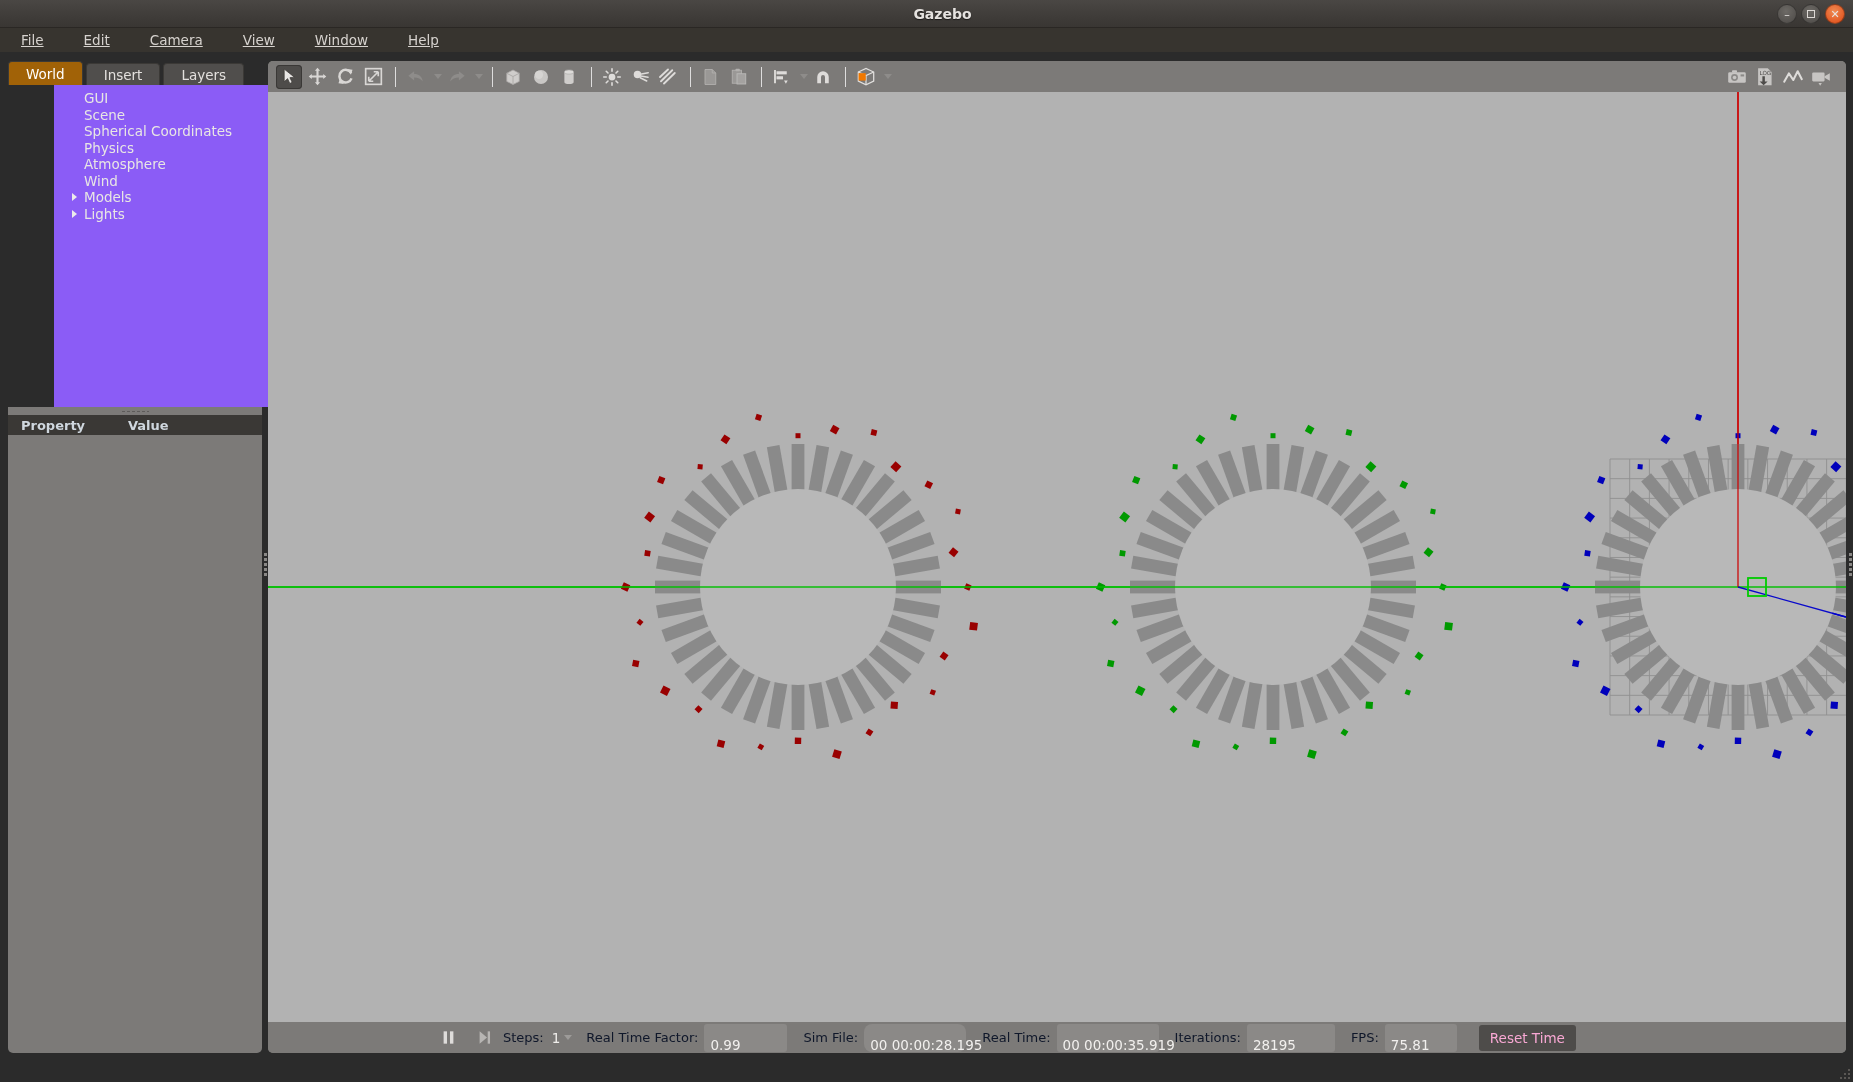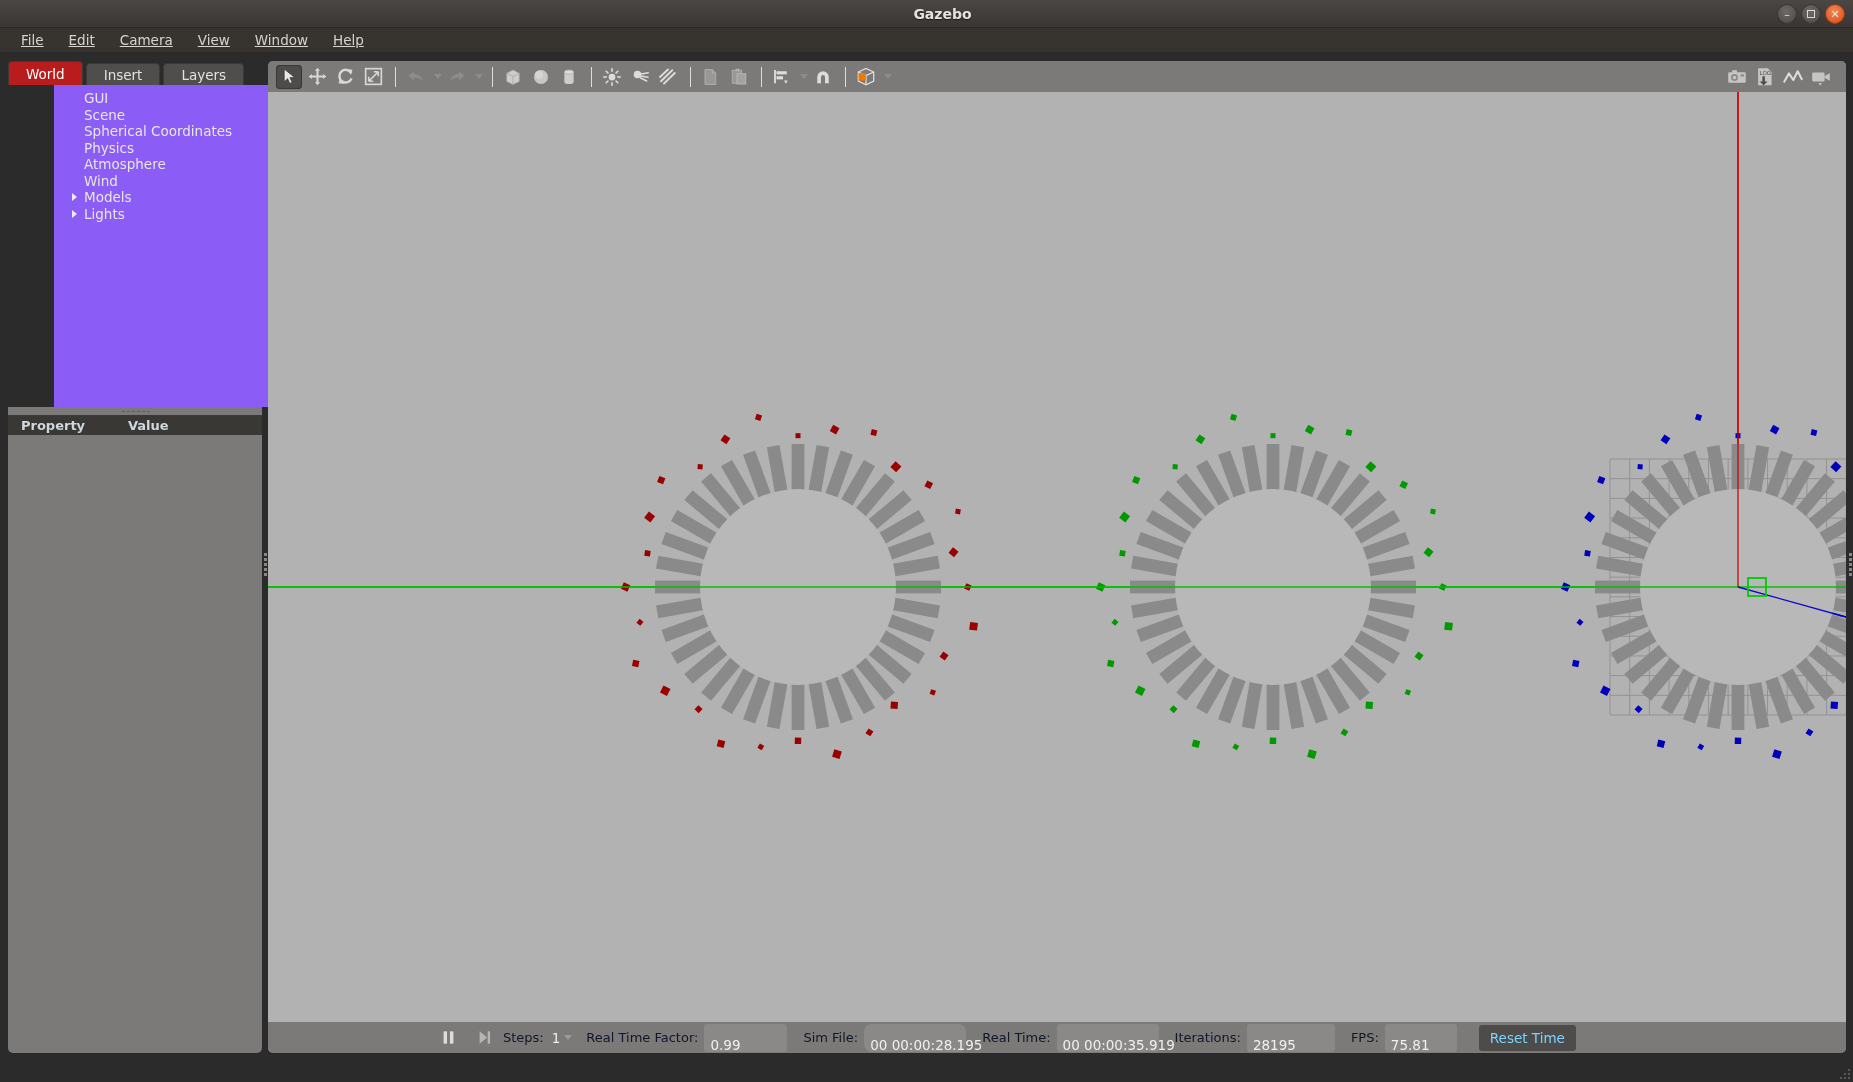--- a/index.html
+++ b/index.html
@@ -30,42 +30,42 @@
   .wbtn.max{ background:radial-gradient(circle at 45% 35%,#6d6a66,#4b4845); }
   .wbtn.close{ background:radial-gradient(circle at 45% 35%,#f08a52,#dd4814); }
   .wbtn i{ position:absolute; left:50%; top:50%; transform:translate(-50%,-50%);
            color:#e8e5e2; font-style:normal; font-size:11px; line-height:1; }
   .wbtn.max i{ width:8px; height:8px; border:1.4px solid #ddd9d5; }
 
   
   #menubar{
     position:absolute; left:0; top:28px; width:1853px; height:24px;
     background:#37342f;
-    display:flex; align-items:center; padding-left:10px; gap:3px;
+    display:flex; align-items:center; padding-left:10px; gap:18px;
   }
   .menu-item{
     color:#d6d2ce; font-size:13.5px; padding:2px 11px; cursor:default;
     font-family:"DejaVu Sans", sans-serif;
   }
   .menu-item u{ text-decoration:underline; }
 
   
   #leftpanel{
     position:absolute; left:8px; top:61px; width:254px; height:992px;
   }
   #tabbar{ position:absolute; left:0; top:0; height:24px; display:flex; align-items:flex-end; }
   .tab{
     height:22px; line-height:22px; padding:0 17px;
     background:#504e4c; color:#e3e0dd; font-size:13.5px;
     border-top-left-radius:4px; border-top-right-radius:4px;
     border:1px solid #3b3936; border-bottom:none;
     margin-right:3px; cursor:default;
   }
   .tab.active{
-    background:#b91c1c; color:#ffffff; height:24px; line-height:24px;
+    background:#a16207; color:#ffffff; height:24px; line-height:24px;
   }
   #treebox{
     position:absolute; left:0; top:24px; width:254px; height:322px;
     background:#8b5cf6;
     border-top-right-radius:5px;
     margin-left:46px;
   }
   .tree-row{
     height:16.5px; line-height:16.5px; font-size:13.5px; color:#e8e6e4;
     padding-left:30px; position:relative; cursor:default; white-space:nowrap;
@@ -143,21 +143,21 @@
   .sim-val.w-sim{ width:102px;border-radius:8px; }
   .sim-val.w-real{ width:102px; }
   .sim-val.w-iter{ width:88px; }
   .sim-val.w-fps{ width:72px; }
   #btn-pause{ width:26px; height:24px; display:flex; align-items:center; justify-content:center; margin-right:10px; }
   #btn-step{ width:26px; height:24px; display:flex; align-items:center; justify-content:center; margin-right:6px; }
   #steps-val{ color:#f0eeec; font-size:13.5px; margin:0 4px 0 2px; }
   #steps-caret{ width:0;height:0;border-left:4px solid transparent;border-right:4px solid transparent;
                 border-top:5px solid #9d9b99; margin-right:14px; }
   #reset-btn{
-    background:#4e4c4a; color:#7dd3fc; font-size:13.5px;
+    background:#4e4c4a; color:#f9a8d4; font-size:13.5px;
     padding:5px 11px; border-radius:3px; cursor:default; margin-left:6px;
   }
 
   
   .vsplit{
     position:absolute; width:6px; height:26px; top:551px;
     display:flex; flex-direction:column; align-items:center; justify-content:center; gap:2px;
   }
   .vsplit span{ width:3px; height:3px; background:#8a8886; display:block;}
   #vsplit-left{ left:262px; }

